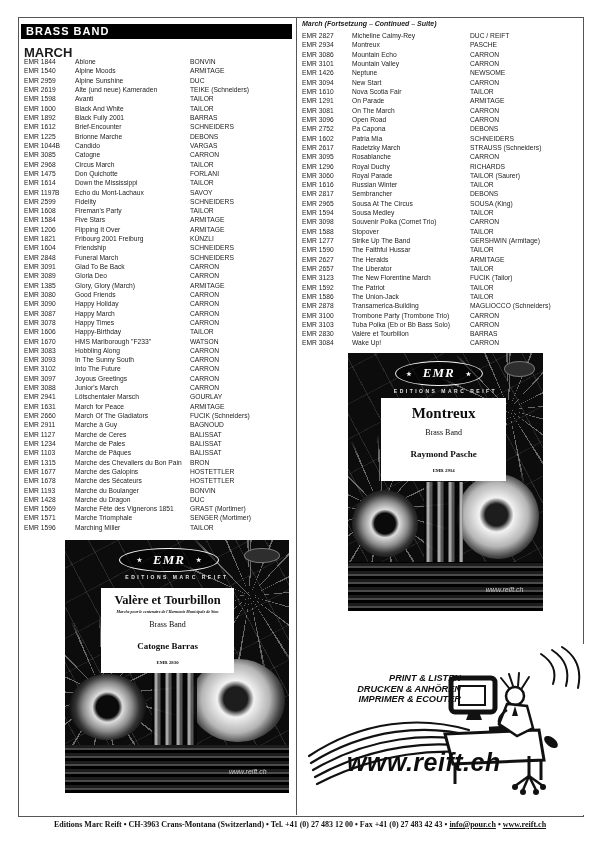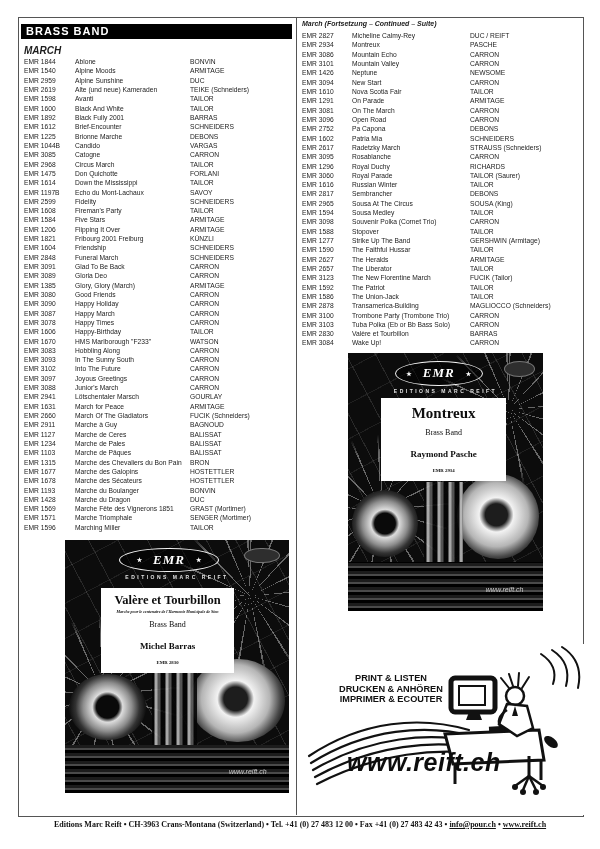--- a/index.html
+++ b/index.html
@@ -6,21 +6,21 @@
     font-family:"Liberation Sans",sans-serif;overflow:hidden;}
   .page{position:relative;width:600px;height:785px;background:#fff;color:#1b1b1b;}
 
   
   .frame{position:absolute;left:18px;top:17px;width:564px;height:798px;border:1px solid #555;}
   .divider{position:absolute;left:296px;top:17px;width:1px;height:798px;background:#555;}
 
   
   .brass-bar{position:absolute;left:21px;top:24px;width:271px;height:15px;background:#000;
     color:#fff;font-weight:bold;font-size:11px;letter-spacing:1px;line-height:15px;padding-left:5px;box-sizing:border-box;}
-  .march-label{position:absolute;left:24px;top:45px;font-size:10px;font-weight:bold;font-style:italic;}
+  .march-label{position:absolute;left:24px;top:45px;font-size:13px;font-weight:bold;}
 
   
   .list{position:absolute;}
   .row{display:grid;height:9.32px;align-items:center;white-space:nowrap;font-size:6.7px;color:#1b1b1b;}
   .left-list{left:24px;top:57px;}
   .left-list .row{grid-template-columns:51px 115px auto;width:266px;}
   .right-list{left:302px;top:31px;}
   .right-list .row{grid-template-columns:50px 118px auto;width:278px;}
   .cont-header{position:absolute;left:302px;top:20px;font-size:7px;font-weight:bold;font-style:italic;}
 
@@ -64,22 +64,22 @@
   .c-sub{font-style:italic;font-weight:bold;font-size:4px;margin-top:1px;}
   .c-band{font-size:8px;margin-top:6px;}
   .c-comp{font-weight:bold;font-size:9px;margin-top:12px;}
   .c-no{font-weight:bold;font-size:4.8px;margin-top:9px;margin-bottom:2px;}
   .c-url{position:absolute;right:10%;bottom:7%;color:#c9c9c9;font-size:7px;font-style:italic;}
 
   
   .banner{position:absolute;left:303px;top:644px;width:281px;height:171px;background:#fff;overflow:hidden;}
   .b-head{position:absolute;left:12px;top:2px;font-size:21.5px;font-weight:bold;font-style:italic;
     color:#111;letter-spacing:-0.5px;}
-  .b-lines{position:absolute;left:18px;top:29px;width:140px;text-align:center;
-    font-size:9.2px;line-height:10.6px;font-weight:bold;color:#111;}
+  .b-lines{position:absolute;left:18px;top:29px;width:140px;text-align:right;
+    font-size:9.2px;line-height:10.6px;font-weight:bold;font-style:italic;color:#111;}
   .b-art{position:absolute;left:0;top:0;width:281px;height:171px;}
   .b-url{position:absolute;left:44px;top:104px;font-size:25px;font-weight:bold;font-style:italic;
     color:#0d0d0d;letter-spacing:0.5px;}
 
   
   .footer{position:absolute;left:0;top:820px;width:600px;text-align:center;
     font-family:"Liberation Serif",serif;font-weight:bold;font-size:8px;color:#111;}
   .footer .u{text-decoration:underline;}
 </style>
 </head>
@@ -542,21 +542,21 @@
     <div class="logo">
       <span class="star">★</span>
       <span class="logo-txt">EMR</span>
       <span class="star">★</span>
     </div>
     <div class="logo-sub">EDITIONS MARC REIFT</div>
     <div class="label">
       <div class="c-title">Valère et Tourbillon</div>
       <div class="c-sub">Marche pour le centenaire de l'Harmonie Municipale de Sion</div>
       <div class="c-band">Brass Band</div>
-      <div class="c-comp">Michel Barras</div>
+      <div class="c-comp">Catogne Barras</div>
       <div class="c-no">EMR 2830</div>
     </div>
     <div class="c-url">www.reift.ch</div>
   </div>
 
   <div class="cover cover-right">
     <div class="streaks s1"></div>
     <div class="streaks s2"></div>
     <div class="burst b1"></div>
     <div class="burst b2"></div>

